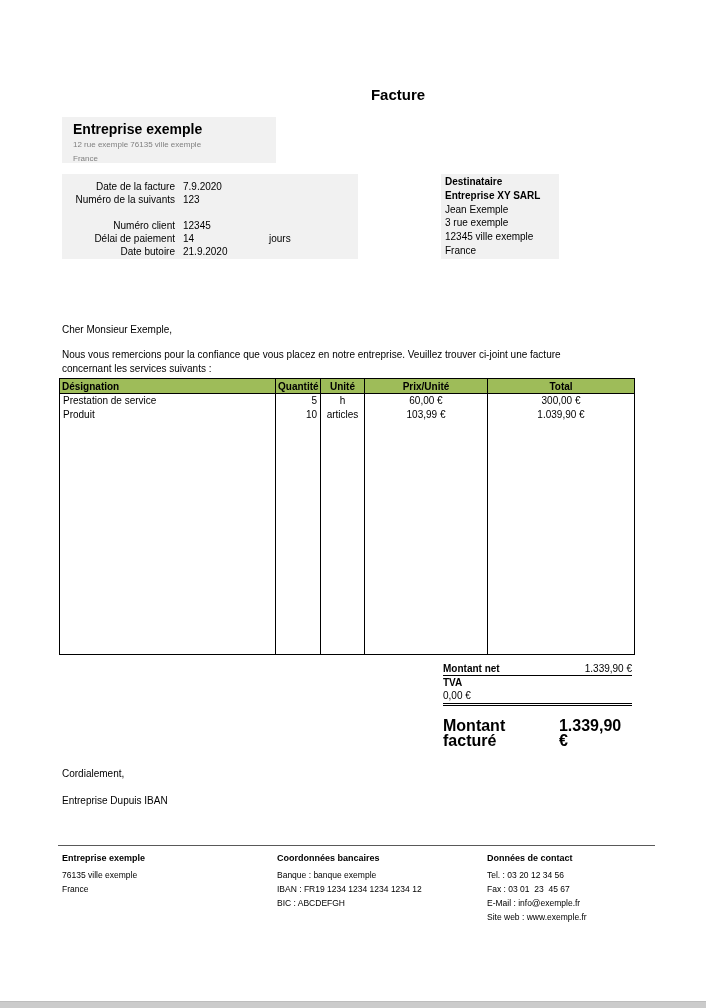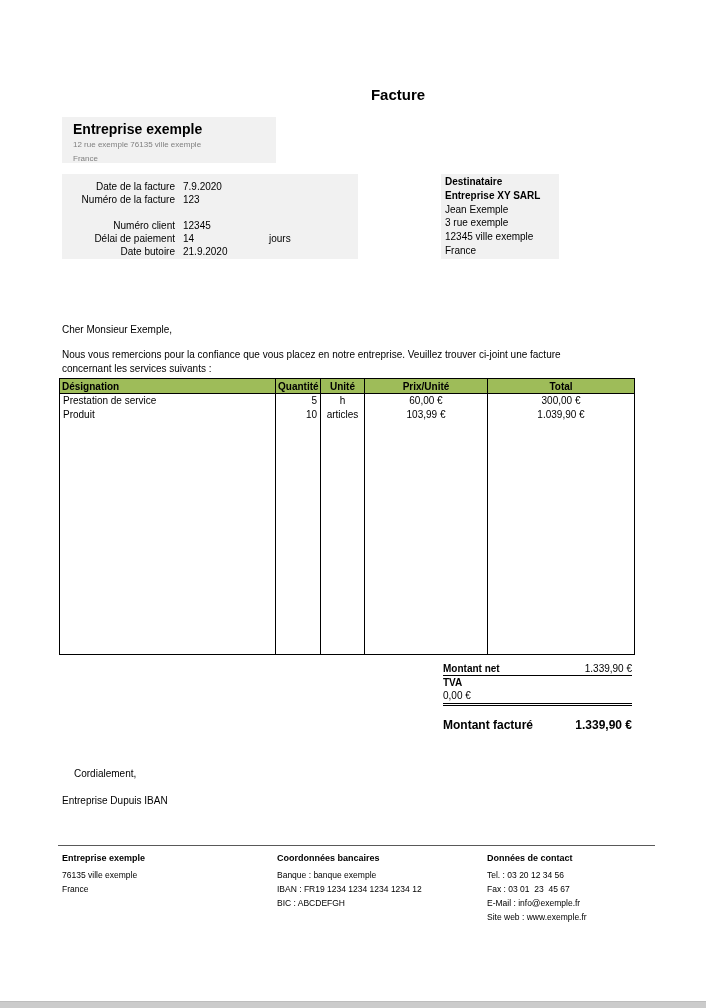--- a/index.html
+++ b/index.html
@@ -43,23 +43,23 @@
   th.h-des { text-align:left; }
   td.c-des { text-align:left; }
   td.c-qty { text-align:right; }
   th.h-qty, th.h-unit, th.h-price, th.h-total,
   td.c-unit, td.c-price, td.c-total { text-align:center; }
 
   .totals { position:absolute; left:443px; top:662px; width:189px; font-size:10px; }
   .trow { display:flex; justify-content:space-between; line-height:13px; align-items:baseline; }
   .trow.net { border-bottom:1px solid #000; }
   .trow.tva { border-bottom:3px double #000; padding-bottom:1px;flex-direction:column; }
-  .trow.grand { margin-top:12px; font-size:12px; font-weight:bold; line-height:15px; }
-
-  .closing-regards { position:absolute; left:62px; top:768px; font-size:10px;margin-left:12px; }
+  .trow.grand { margin-top:12px; font-size:16px; font-weight:bold; line-height:15px; }
+
+  .closing-regards { position:absolute; left:62px; top:768px; font-size:10px; }
   .closing-signature { position:absolute; left:62px; top:795px; font-size:10px; }
 
   .footer-divider { position:absolute; left:58px; top:845px; width:597px; height:0;
                     border-top:1px solid #595959; }
   .footer { position:absolute; left:0; top:851px; width:706px; font-size:8.5px; }
   .footer-col { position:absolute; top:0; }
   .footer-col.c1 { left:62px; width:205px; }
   .footer-col.c2 { left:277px; width:200px; }
   .footer-col.c3 { left:487px; width:175px; }
   .footer-heading { font-size:9px; font-weight:bold; line-height:14px; margin-bottom:3px; }
@@ -80,21 +80,21 @@
     <div class="sender-addr">12 rue exemple 76135 ville exemple</div>
     <div class="sender-country">France</div>
   </div>
 
   <div class="details-block">
     <div class="detail-row">
       <span class="detail-label">Date de la facture</span>
       <span class="detail-value">7.9.2020</span>
     </div>
     <div class="detail-row">
-      <span class="detail-label">Numéro de la facture</span>
+      <span class="detail-label">Numéro de la suivants</span>
       <span class="detail-value">123</span>
     </div>
     <div class="detail-spacer"></div>
     <div class="detail-row">
       <span class="detail-label">Numéro client</span>
       <span class="detail-value">12345</span>
     </div>
     <div class="detail-row">
       <span class="detail-label">Délai de paiement</span>
       <span class="detail-value">14</span>

